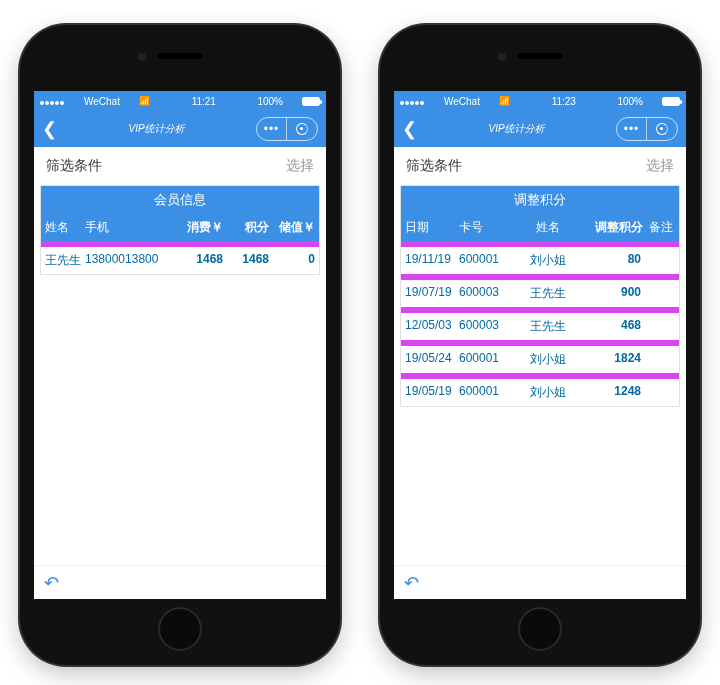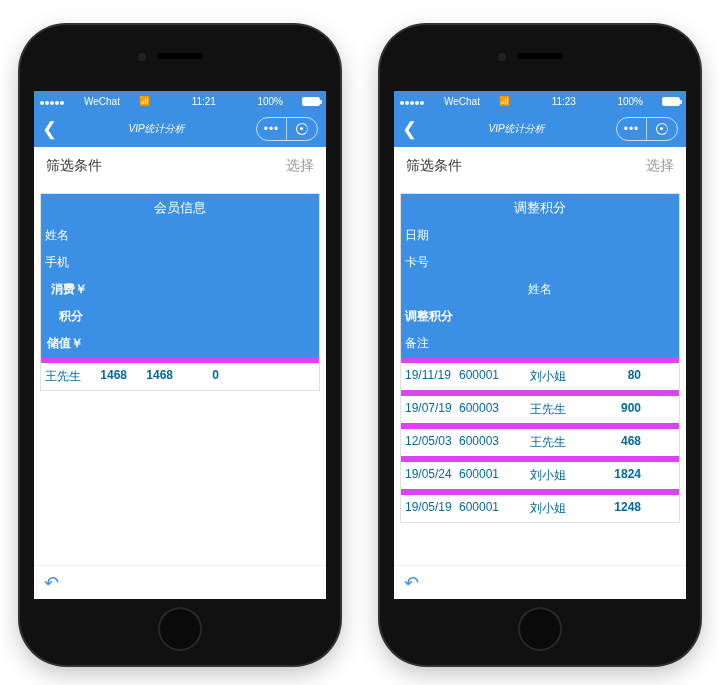--- a/index.html
+++ b/index.html
@@ -72,27 +72,27 @@
     width:12px;height:12px;border:1.5px solid #fff;border-radius:50%;position:relative;
   }
   .capsule .target::after{content:"";position:absolute;top:3px;left:3px;width:3px;height:3px;background:#fff;border-radius:50%;}
   
   .filter {
     display:flex; justify-content:space-between; align-items:center;
     padding:10px 12px; font-size:14px; color:#333;font-family:Liberation Mono, monospace;
   }
   .filter .sel { color:#999;margin-left:20px; }
   
-  .tbl { margin:8px 6px; font-size:12px; border:1px solid #e0e0e0; }
+  .tbl { margin:0 6px; font-size:12px; border:1px solid #e0e0e0; }
   .tbl-title {
     background:#3b8fe4; color:#fff; text-align:center;
     padding:5px 0; font-size:13px;
   }
   .tbl-head, .tbl-row { display:flex; }
-  .tbl-head { background:#3b8fe4; color:#fff;flex-direction:column; }
+  .tbl-head { background:#3b8fe4; color:#fff; }
   .tbl-head > div, .tbl-row > div {
     padding:5px 4px; overflow:hidden; white-space:nowrap;
   }
   .tbl-row { border-top:6px solid #d946ef; color:#0369a1; }
   .num { text-align:right;font-weight:bold; }
   .ctr { text-align:center; }
   
   .footer {
     margin-top:auto; height:34px; border-top:1px solid #eee;
     display:flex; align-items:center; padding:0 10px;
@@ -142,20 +142,21 @@
       <div class="tbl-head">
         <div class="c1">姓名</div>
         <div class="c2">手机</div>
         <div class="c3 num">消费￥</div>
         <div class="c4 num">积分</div>
         <div class="c5 num">储值￥</div>
       </div>
       <div id="rowsL">
           <div class="tbl-row">
             <div class="c1">王先生</div>
+            <div class="c2">13800013800</div>
             <div class="c3 num">1468</div>
             <div class="c4 num">1468</div>
             <div class="c5 num">0</div>
           </div>
         </div>
     </div>
     <div class="footer">
       <span class="undo">↶</span>
     </div>
   </div>

